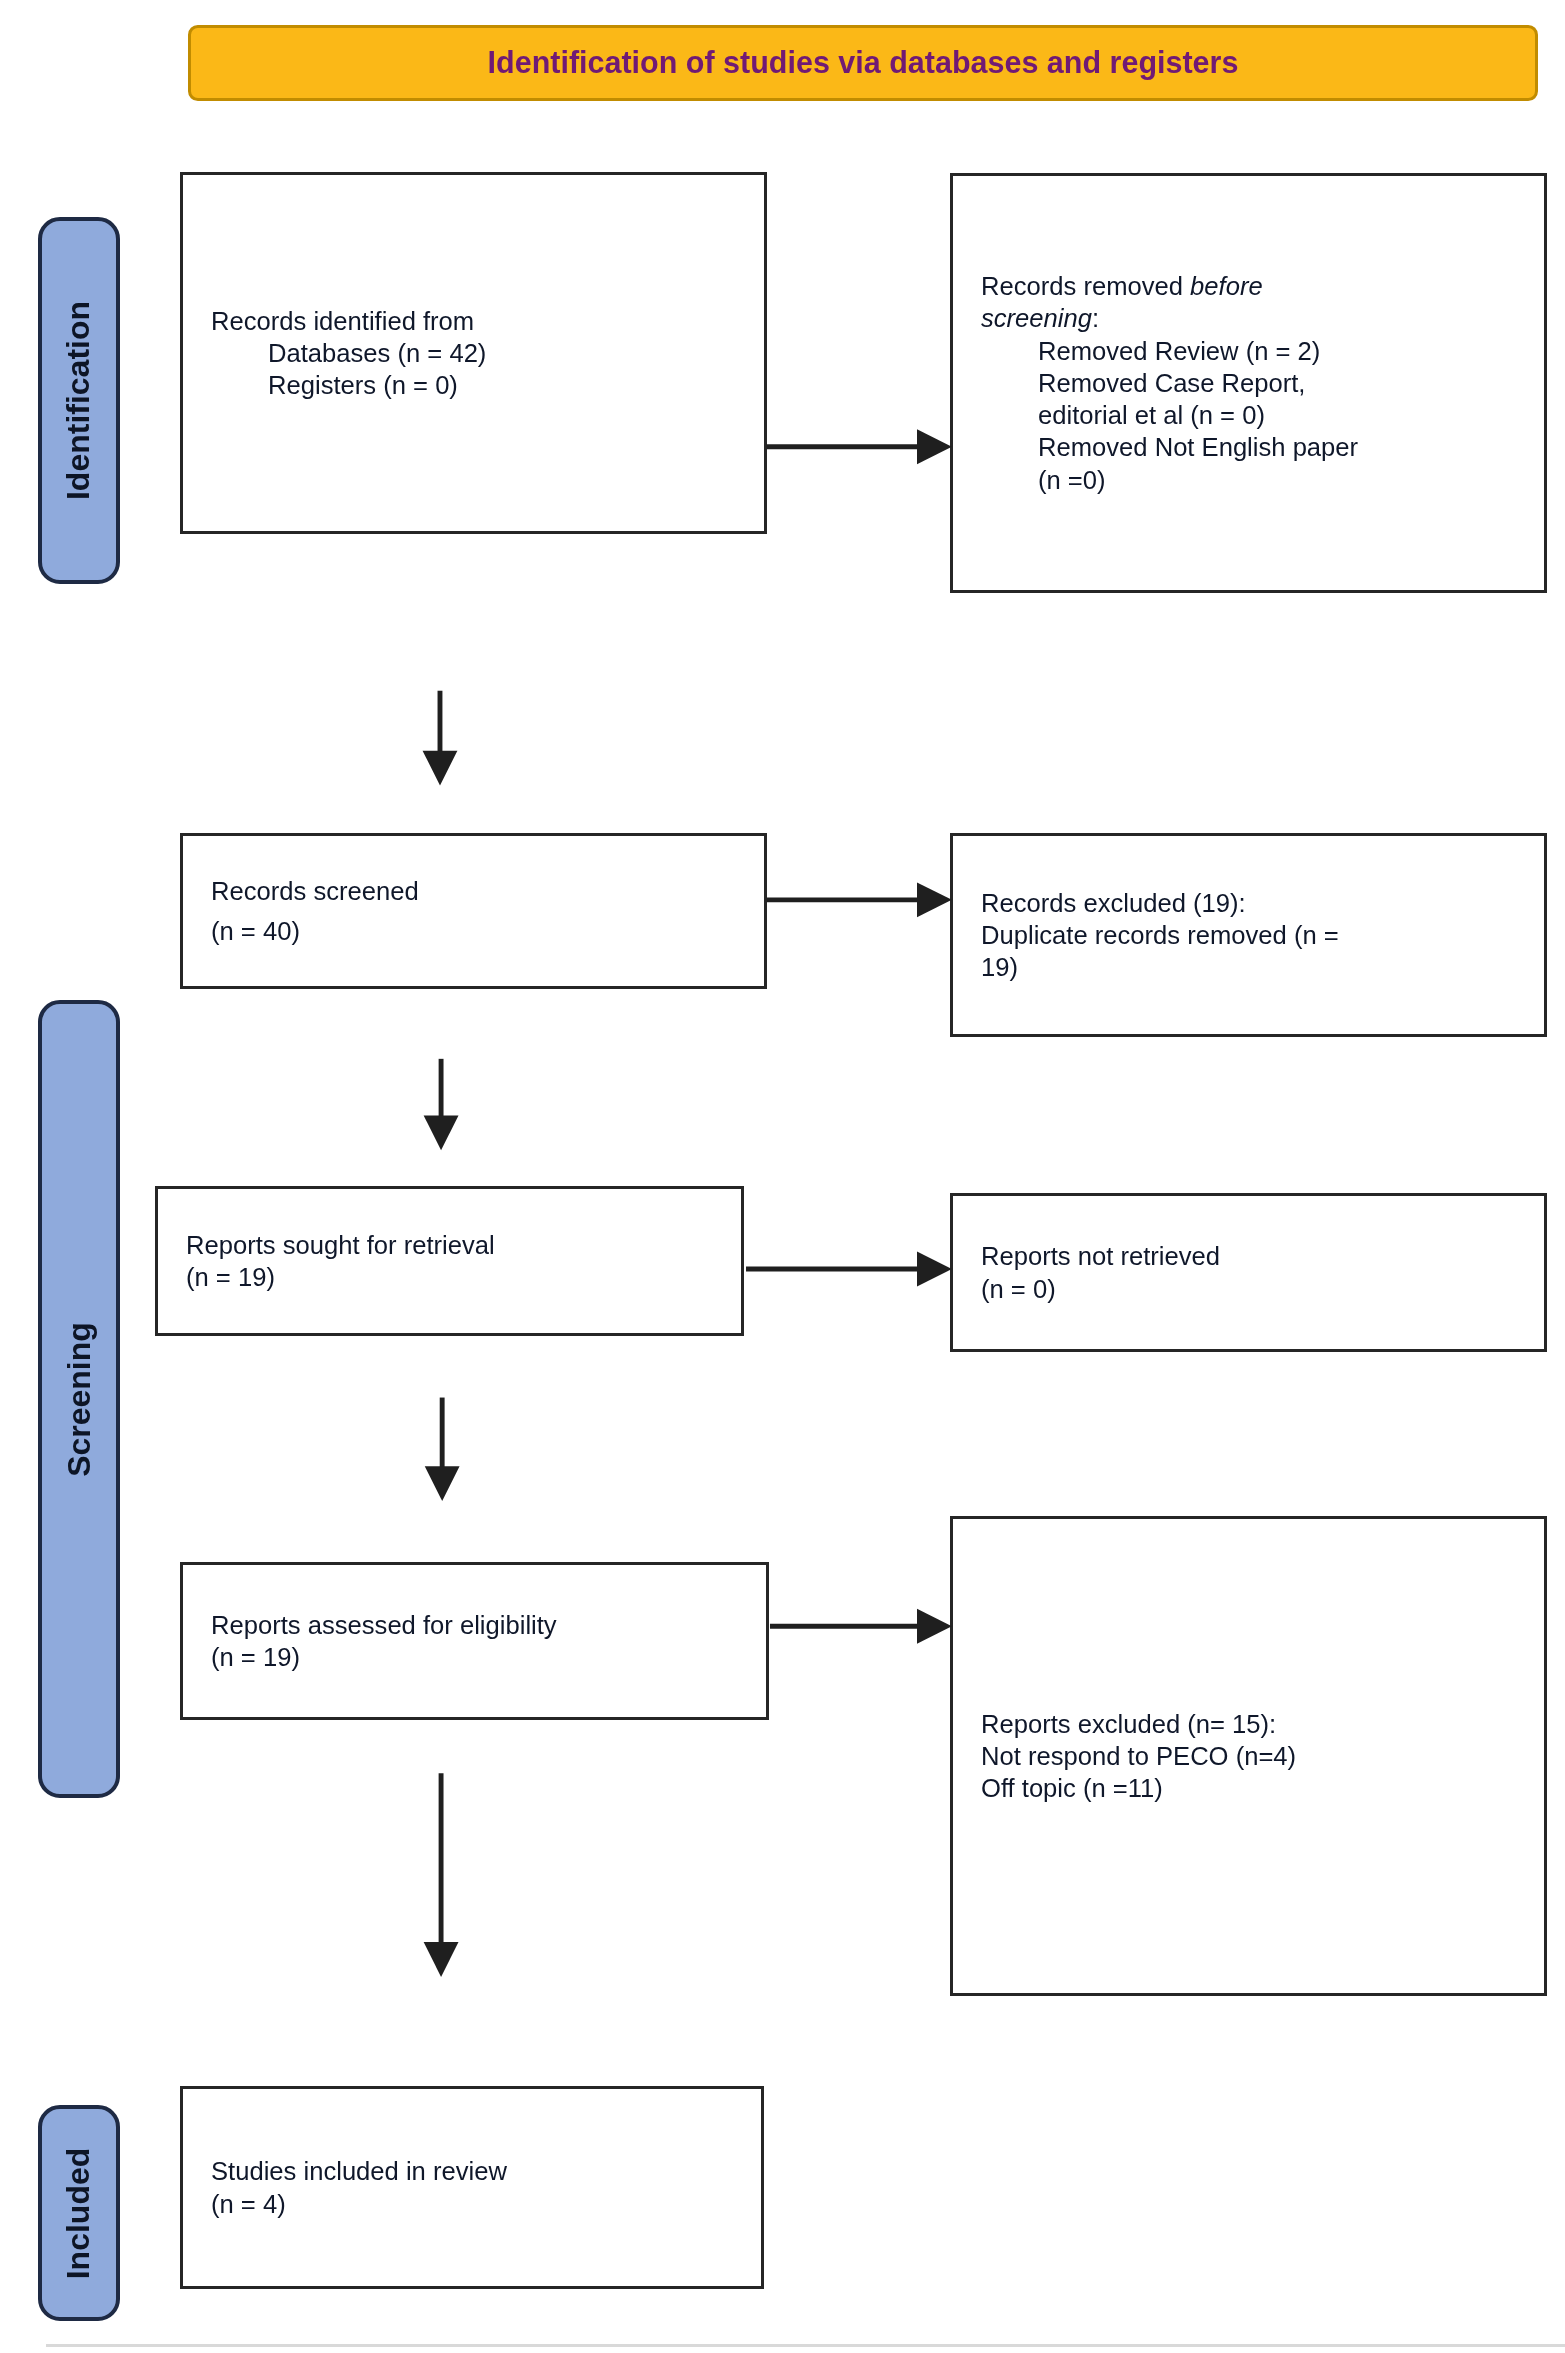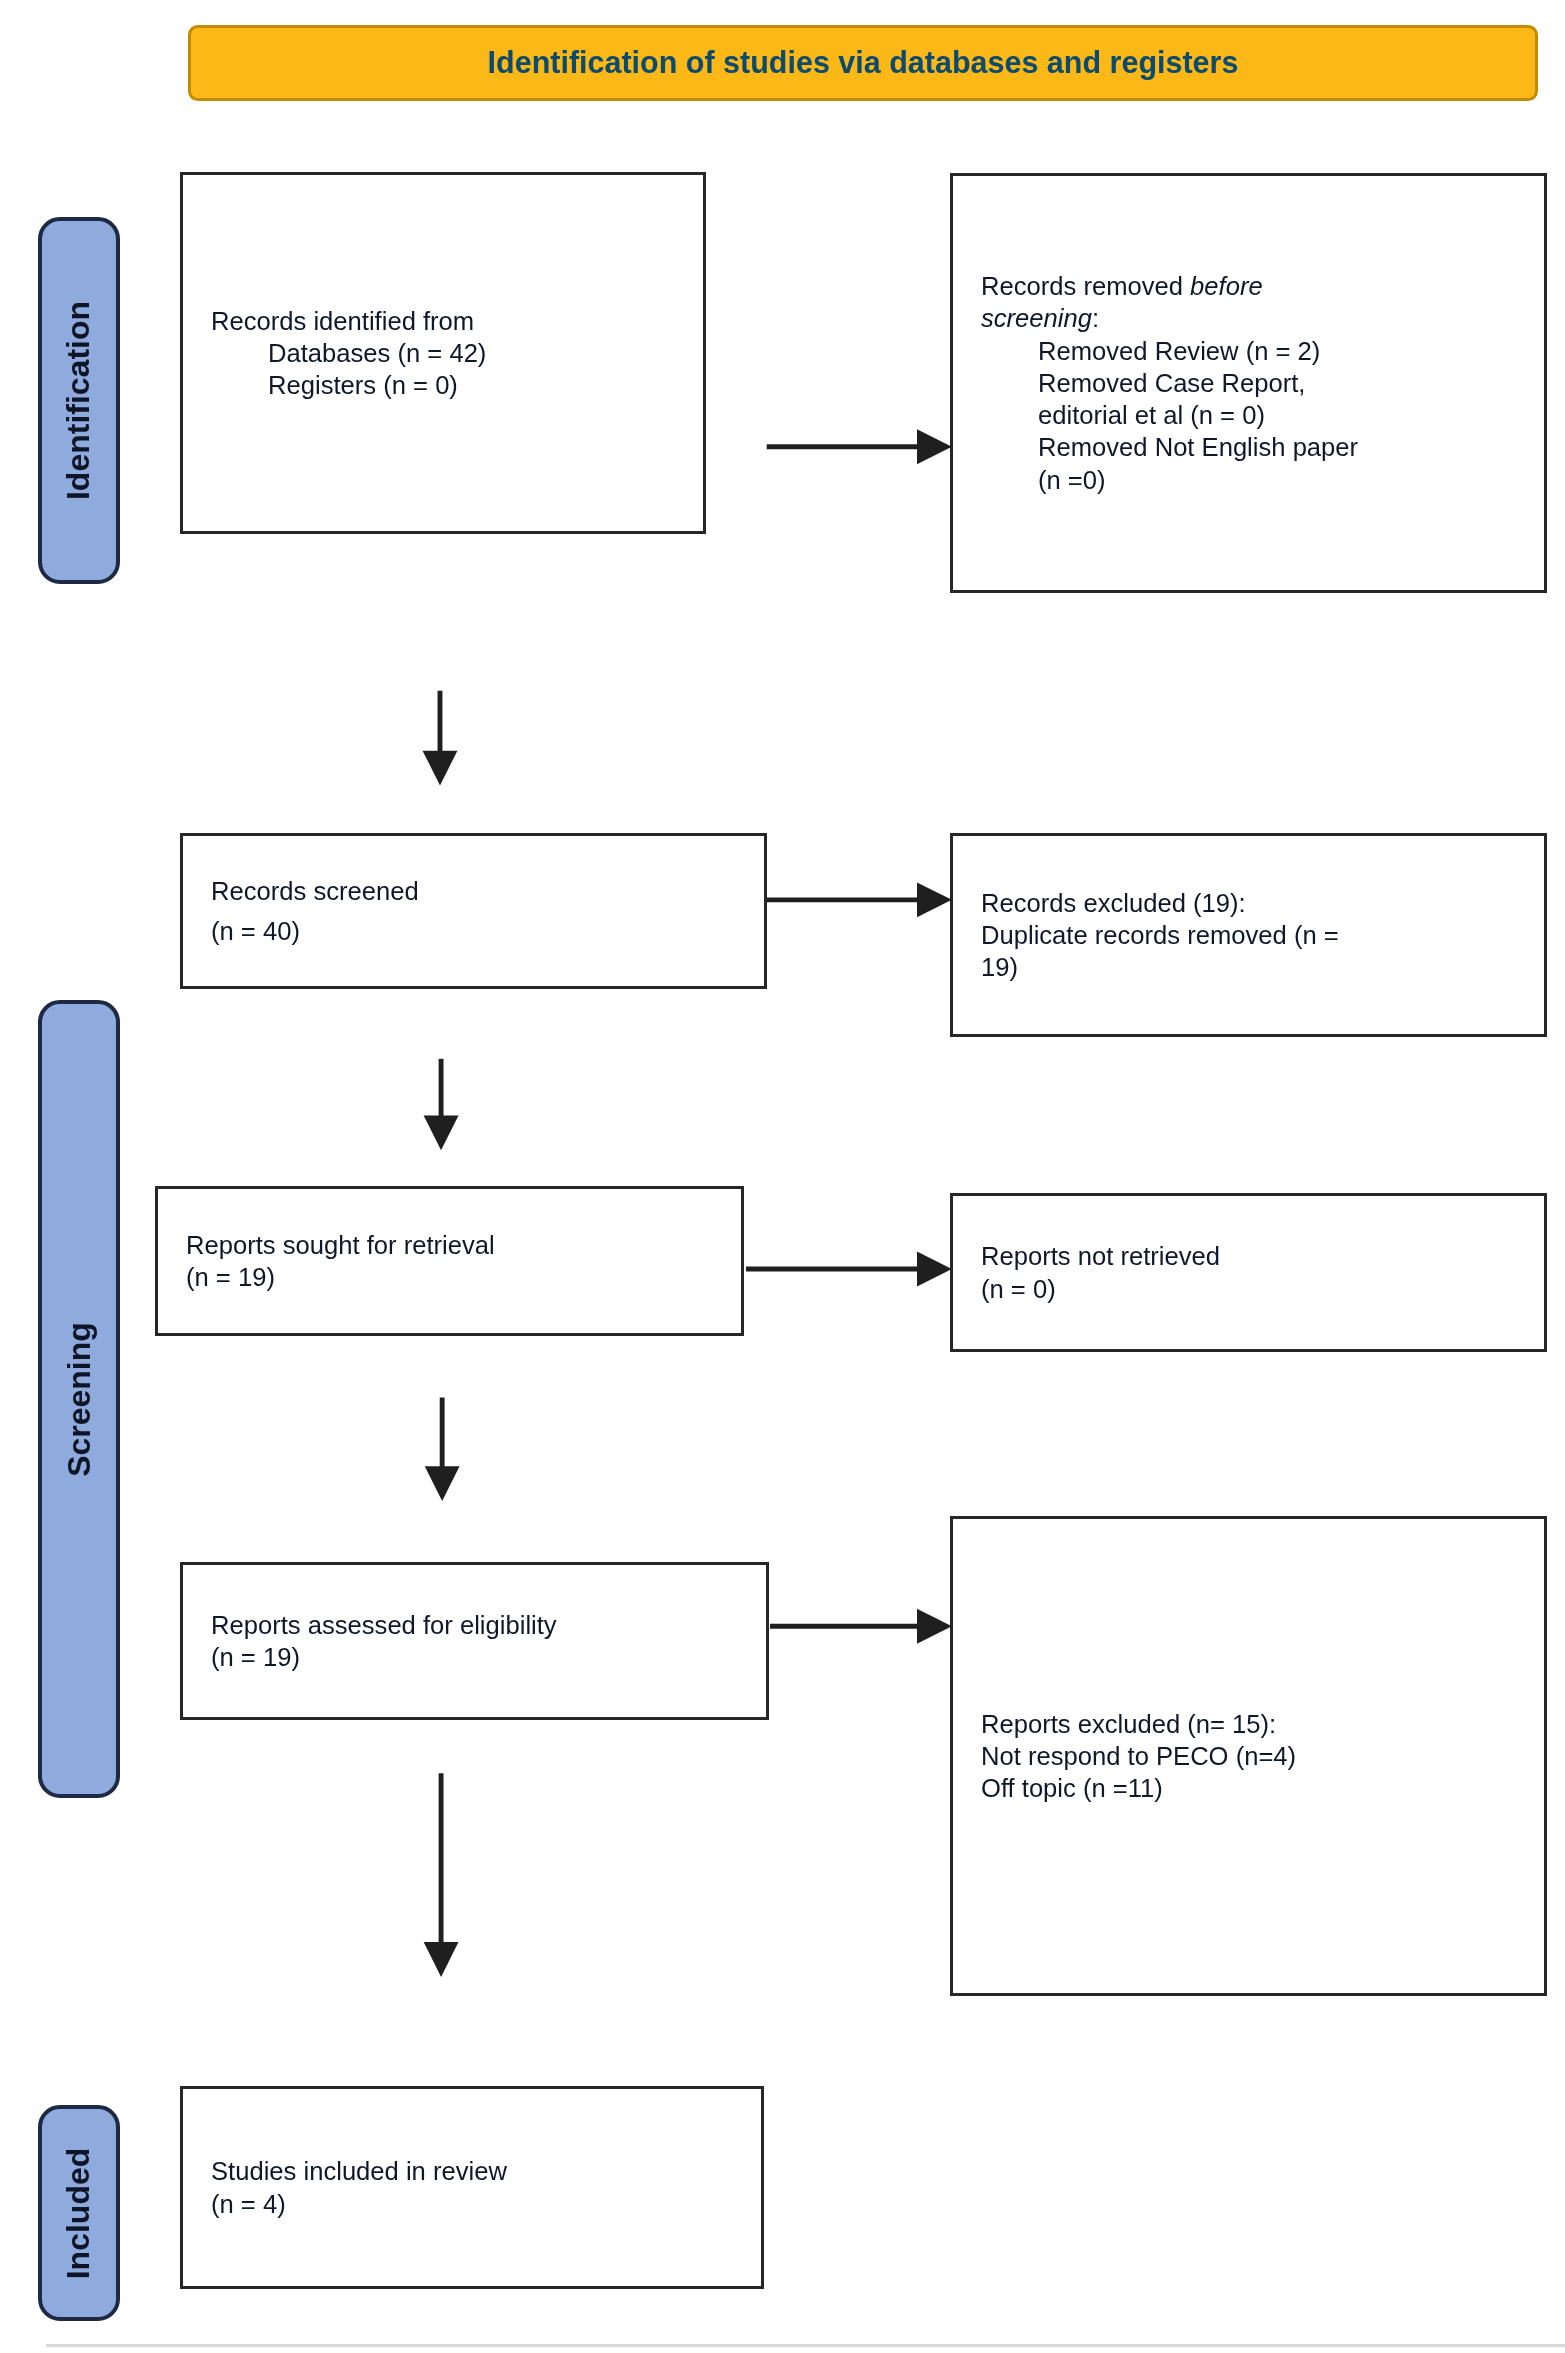--- a/index.html
+++ b/index.html
@@ -15,21 +15,21 @@
   
   .banner {
     position: absolute;
     left: 188px; top: 24.5px;
     width: 1350px; height: 76px;
     background: #FBB817;
     border: 3.3px solid #C18C00;
     border-radius: 9.8px;
     box-sizing: border-box;
     display: flex; align-items: center; justify-content: center;
-    font-size: 30.5px; font-weight: bold; color: #0c4a6e;
+    font-size: 30.5px; font-weight: bold; color: #701a75;
   }
 
   
   .stage {
     position: absolute;
     left: 38px; width: 82px;
     background: #8FAADC;
     border: 4.4px solid #1E2A44;
     border-radius: 22px;
     box-sizing: border-box;
@@ -51,21 +51,21 @@
     background: #ffffff;
     border: 3.8px solid #262626;
     box-sizing: border-box;
     display: flex; flex-direction: column; justify-content: center;
     font-size: 25.6px; line-height: 1.26; color: #0f172a;
     padding: 13px 16.3px 13px 28px;
   }
   .box .ind { padding-left: 57px; }
   .box .it { font-style: italic; }
 
-  .box-identified       { left: 180px;  top: 172px;  width: 526px; height: 362px; }
+  .box-identified       { left: 180px;  top: 172px;  width: 587px; height: 362px; }
   .box-removed          { left: 950px; top: 173px;  width: 597px; height: 420px; }
   .box-screened         { left: 180px;  top: 833px; width: 587px; height: 156px; gap: 7px; }
   .box-records-excluded { left: 950px; top: 833px; width: 597px; height: 204px; }
   .box-sought           { left: 155px;  top: 1186px; width: 589px; height: 150px; }
   .box-not-retrieved    { left: 950px; top: 1193px; width: 597px; height: 159px; }
   .box-assessed         { left: 180px;  top: 1546px; width: 589px; height: 158px; margin-top: 16px; }
   .box-reports-excluded { left: 950px; top: 1516px; width: 597px; height: 480px; }
   .box-included         { left: 180px;  top: 2086px; width: 584px; height: 203px; }
 
   .arrows { position: absolute; left: 0; top: 0; width: 1565px; height: 2354px; }

